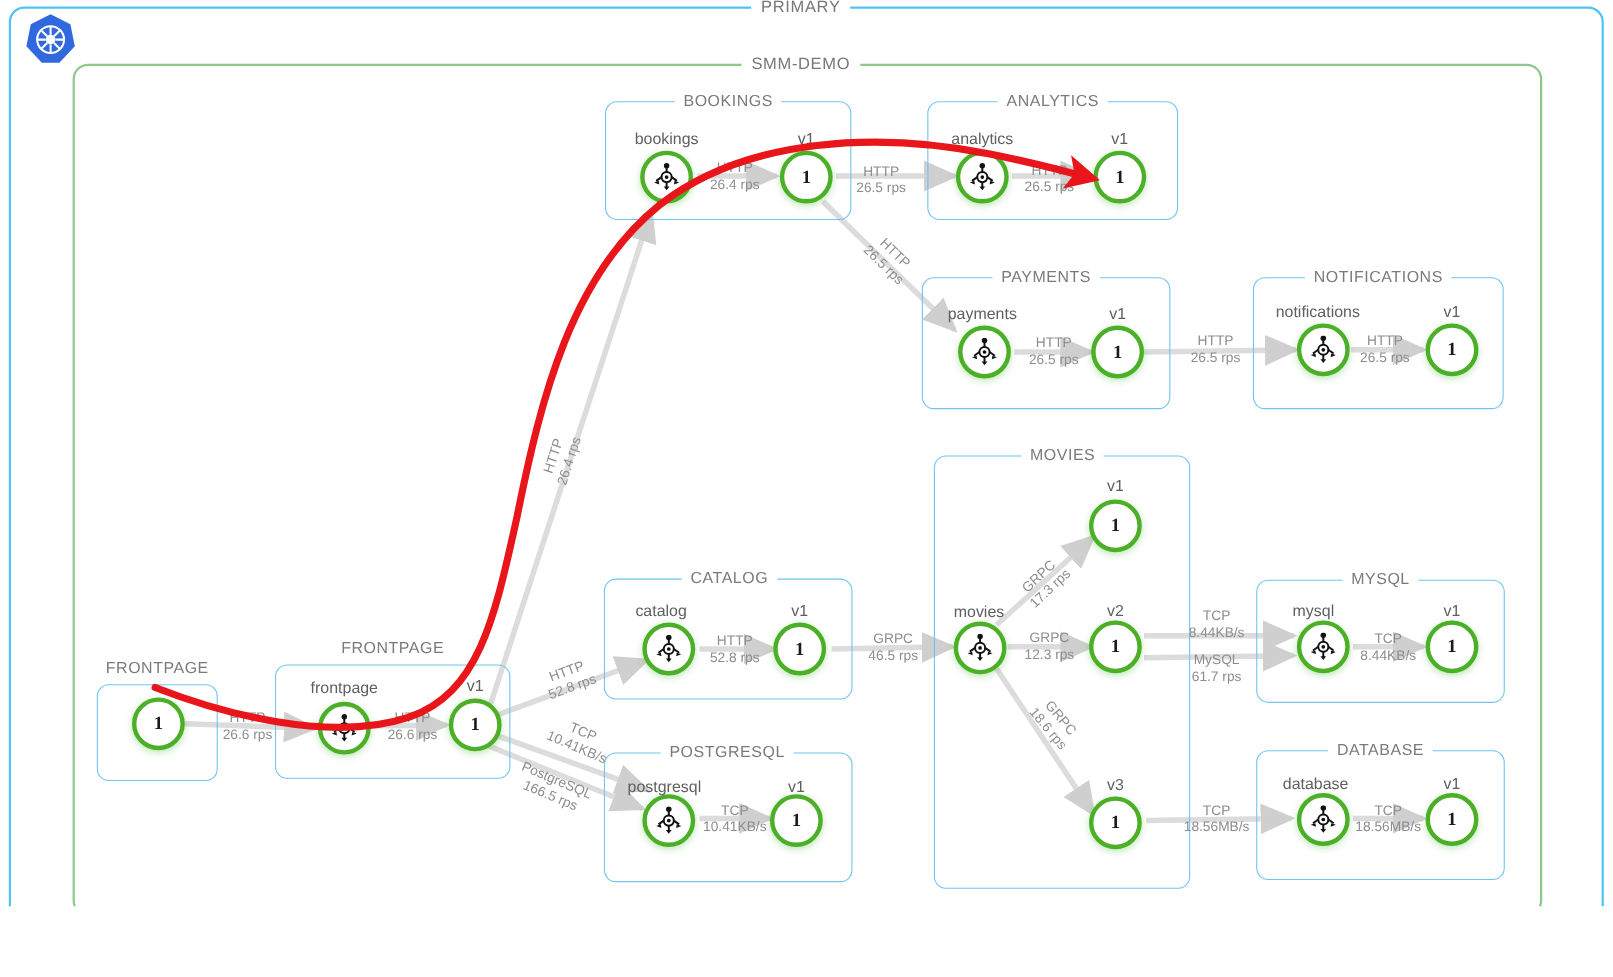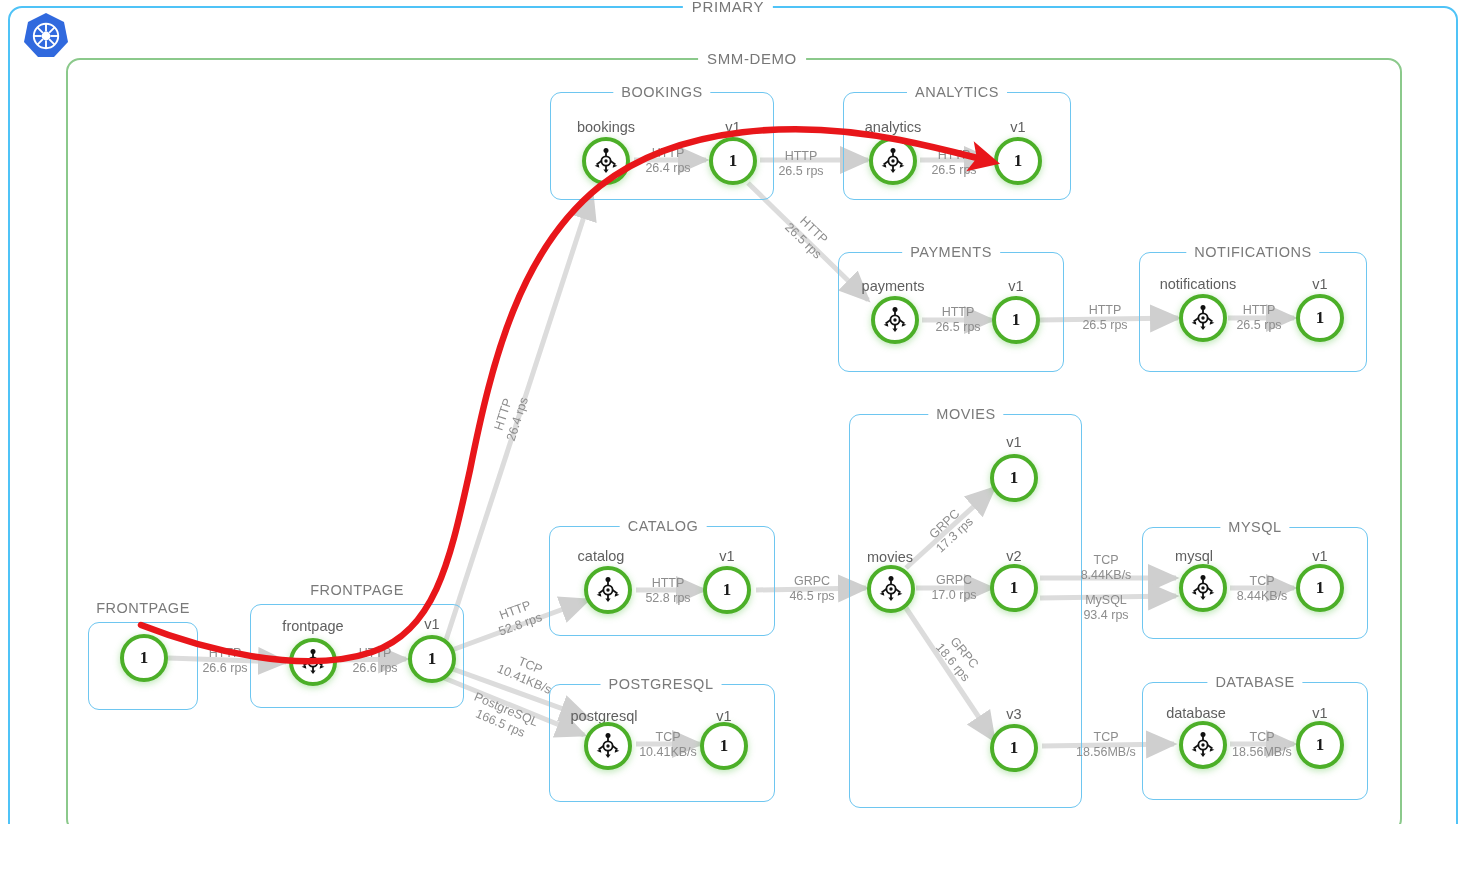--- a/index.html
+++ b/index.html
@@ -142,21 +142,21 @@
         <line x1="34.6" y1="17.4" x2="29.1" y2="22.9"></line>
         <line x1="22.9" y1="29.1" x2="17.4" y2="34.6"></line>
       </g>
     </svg>
   </div>
 
   <div class="frame frame-primary" style="left:8px; top:6px; width:1450px; height:868px;"></div>
   <div class="frame-label" style="left:728px; top:6px;">PRIMARY</div>
 
   <div class="frame frame-mesh" style="left:66px; top:58px; width:1336px; height:775px;"></div>
-  <div class="frame-label" style="left:752px; top:58px;">SMM-DEMO</div>
+  <div class="frame-label" style="left:728px; top:58px;">SMM-DEMO</div>
 
   <svg class="wires">
     <defs>
       <marker id="ah" viewBox="0 0 10 10" refX="8" refY="5" markerWidth="7" markerHeight="7" orient="auto-start-reverse">
         <path d="M 0 1 L 9 5 L 0 9 z" fill="#cfcfcf"></path>
       </marker>
       <marker id="ahb" viewBox="0 0 10 10" refX="8" refY="5" markerWidth="6" markerHeight="6" orient="auto-start-reverse">
         <path d="M 0 1 L 9 5 L 0 9 z" fill="#c6c6c6"></path>
       </marker>
     </defs>
@@ -509,33 +509,33 @@
   <div class="edge-label" style="left:668px; top:745px;">
     <span>TCP</span>
     <span class="l2">10.41KB/s</span>
   </div>
   <div class="edge-label" style="left:950px; top:530px; transform:translate(-50%,-50%) rotate(-43deg);">
     <span>GRPC</span>
     <span class="l2">17.3 rps</span>
   </div>
   <div class="edge-label" style="left:954px; top:588px;">
     <span>GRPC</span>
-    <span class="l2">17.0 rps</span>
+    <span class="l2">12.3 rps</span>
   </div>
   <div class="edge-label" style="left:958px; top:658px; transform:translate(-50%,-50%) rotate(50deg);">
     <span>GRPC</span>
     <span class="l2">18.6 rps</span>
   </div>
   <div class="edge-label" style="left:1106px; top:568px;">
     <span>TCP</span>
     <span class="l2">8.44KB/s</span>
   </div>
   <div class="edge-label" style="left:1106px; top:608px;">
     <span>MySQL</span>
-    <span class="l2">93.4 rps</span>
+    <span class="l2">61.7 rps</span>
   </div>
   <div class="edge-label" style="left:1262px; top:589px;">
     <span>TCP</span>
     <span class="l2">8.44KB/s</span>
   </div>
   <div class="edge-label" style="left:1106px; top:745px;">
     <span>TCP</span>
     <span class="l2">18.56MB/s</span>
   </div>
   <div class="edge-label" style="left:1262px; top:745px;">

